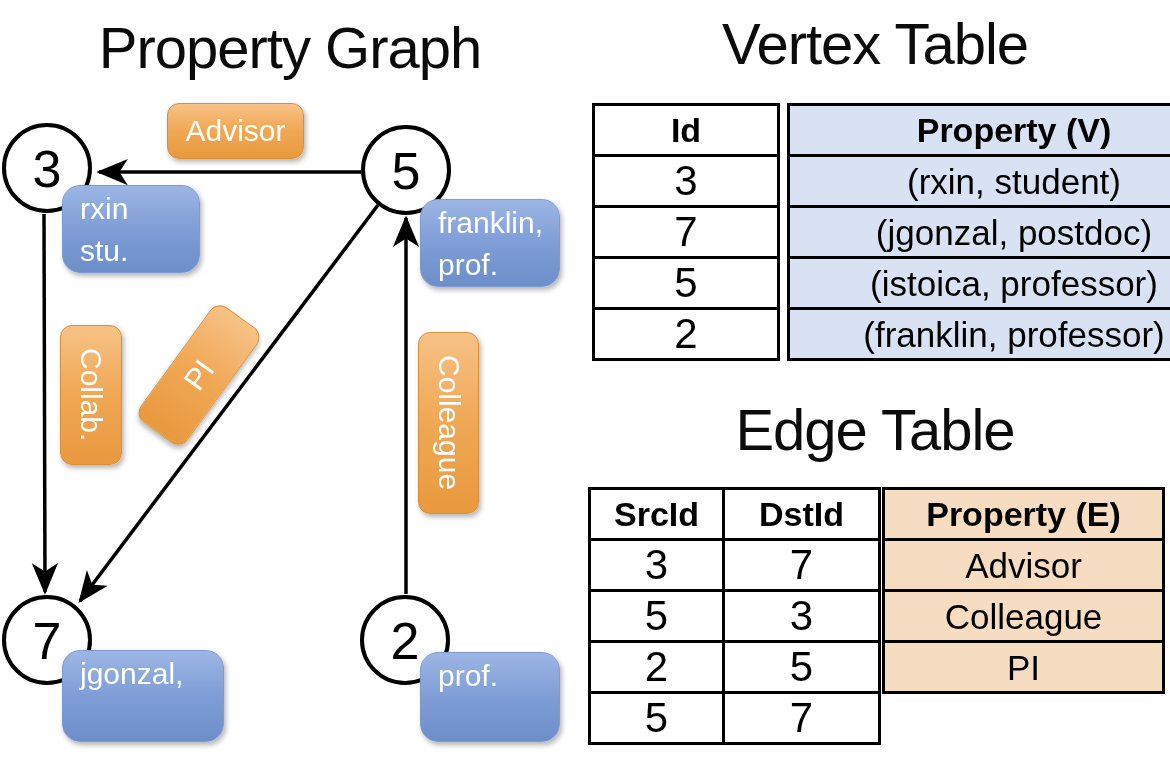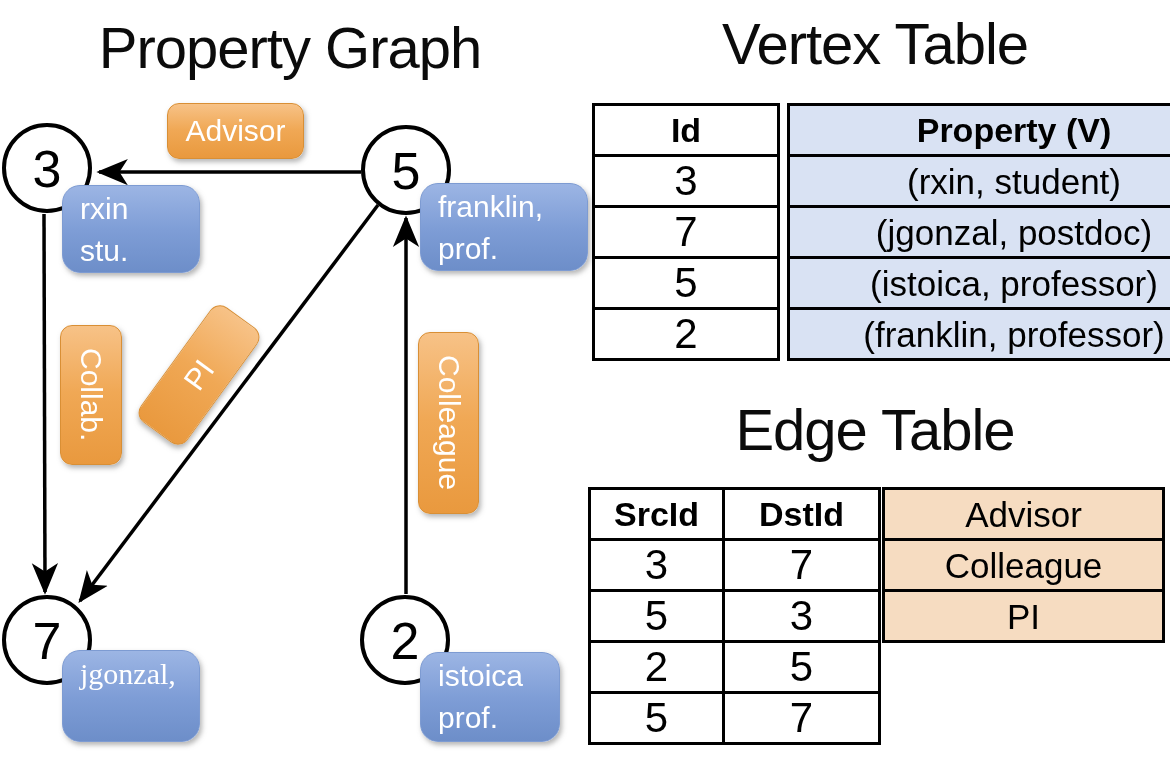--- a/index.html
+++ b/index.html
@@ -34,22 +34,22 @@
 
   .bbox{
     position:absolute;
     background:linear-gradient(180deg,var(--blue-top) 0%, var(--blue-mid) 52%, var(--blue-bottom) 100%);
     border:1px solid var(--blue-border);border-radius:18px;
     color:#fff;font-size:30px;line-height:42px;
     padding:2px 8px 0 17px;box-sizing:border-box;
     box-shadow:2px 3px 5px rgba(110,110,110,0.5);
   }
   #node-label-3{left:62px;top:185px;width:138px;height:88px;}
-  #node-label-5{left:420px;top:183px;width:168px;height:88px;}
-  #node-label-7{left:62px;top:650px;width:138px;height:92px;font-family:Liberation Serif, serif;}
+  #node-label-5{left:420px;top:199px;width:140px;height:88px;}
+  #node-label-7{left:62px;top:650px;width:162px;height:92px;}
   #node-label-2{left:420px;top:652px;width:140px;height:90px;}
   .bbox span{display:block;}
 
   
   table{border-collapse:collapse;position:absolute;table-layout:fixed;border-radius:28px;}
   td,th{
     border:3px solid #000;height:48px;text-align:center;vertical-align:middle;
     font-size:35px;line-height:1;padding:0;overflow:hidden;white-space:nowrap;
   }
   th{font-weight:bold;font-size:34px;}
@@ -111,21 +111,20 @@
       <span>stu.</span>
     </div>
     <div class="bbox" id="node-label-5">
       <span>franklin,</span>
       <span>prof.</span>
     </div>
     <div class="bbox" id="node-label-7">
       <span>jgonzal,</span>
     </div>
     <div class="bbox" id="node-label-2">
-      <span>istoica</span>
       <span>prof.</span>
     </div>
   </div>
 
   <table id="vertex-id-table">
     <tbody>
         <tr>
           <th>Id</th>
         </tr>
     <tr>
@@ -187,20 +186,23 @@
     </tr>
     <tr>
       <td class="num">5</td>
       <td class="num">7</td>
     </tr>
   </tbody>
     </table>
 
   <table id="edge-prop-table" class="efill">
     <tbody>
+        <tr>
+          <th>Property (E)</th>
+        </tr>
     <tr>
           <td>Advisor</td>
         </tr>
     <tr>
           <td>Colleague</td>
         </tr>
     <tr>
           <td>PI</td>
         </tr>
   </tbody>

